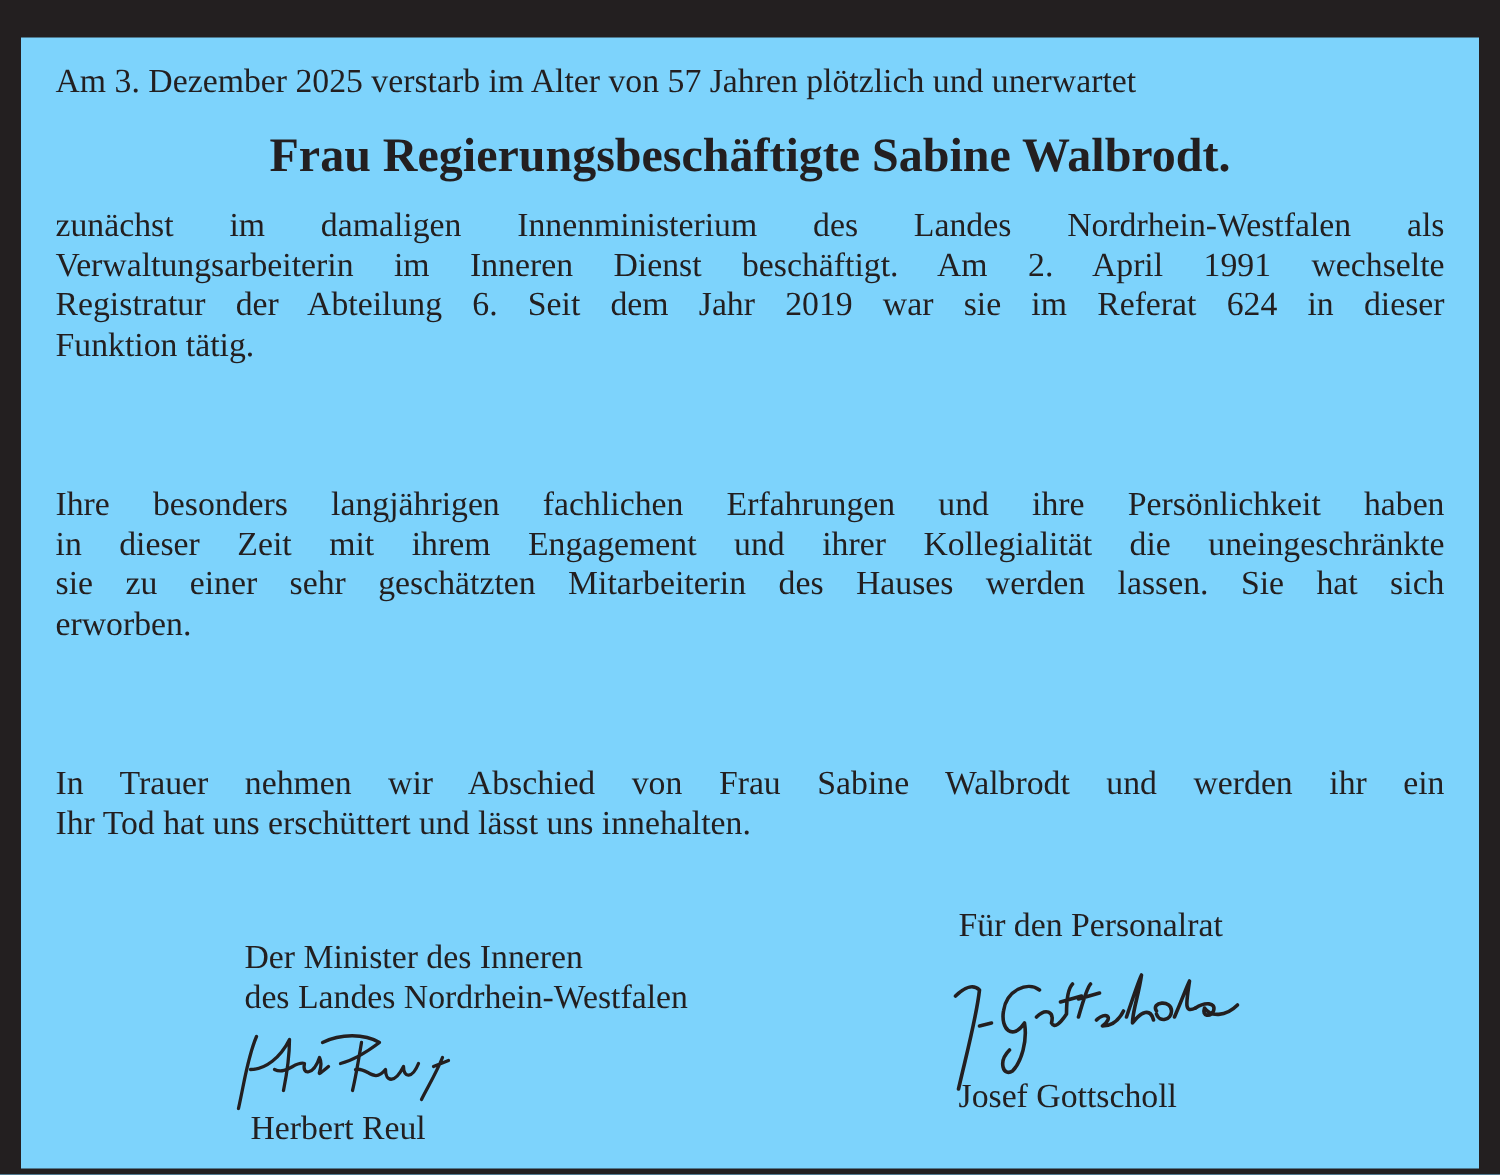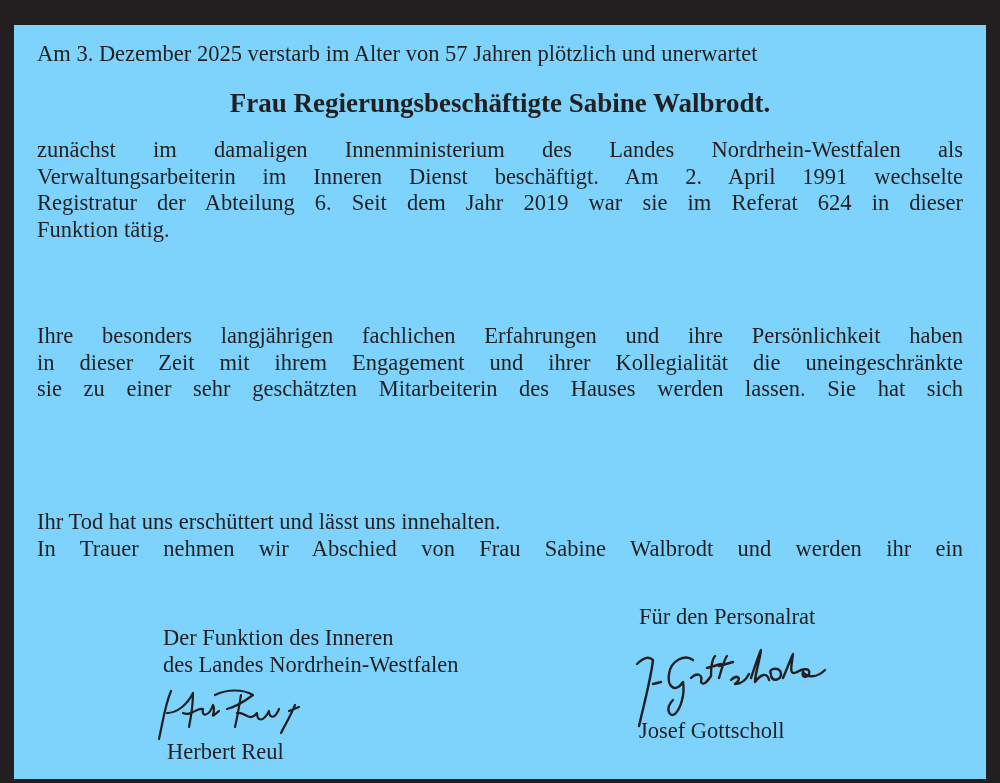--- a/index.html
+++ b/index.html
@@ -15,21 +15,21 @@
       background: #7dd3fc;
       margin-top: 11px;
     }
     .content {
       position: absolute; left: 23px; top: 0; width: 926px;
       font-size: 22.5px; line-height: 26.6px;
     }
     .intro { position: absolute; top: 16px; left: 0; white-space: nowrap; }
     .title {
       position: absolute; top: 62px; left: 0; width: 926px;
-      text-align: center; font-weight: bold; font-size: 27px; line-height: 32px;
+      text-align: center; font-weight: bold; font-size: 32px; line-height: 32px;
     }
     .para {
       position: absolute; left: 0; width: 926px;
       text-align: justify; text-align-last: left;
       margin: 0;
     }
     .para .line { display: block; text-align: justify; text-align-last: justify; }
     .para .line.last { text-align-last: left; }
     .p1 { top: 112px; }
     .p2 { top: 298px; }
@@ -57,30 +57,31 @@
       <span class="line">zunächst im damaligen Innenministerium des Landes Nordrhein-Westfalen als</span>
       <span class="line">Verwaltungsarbeiterin im Inneren Dienst beschäftigt. Am 2. April 1991 wechselte</span>
       <span class="line">Registratur der Abteilung 6. Seit dem Jahr 2019 war sie im Referat 624 in dieser</span>
       <span class="line last">Funktion tätig.</span>
     </div>
 
     <div class="para p2">
       <span class="line">Ihre besonders langjährigen fachlichen Erfahrungen und ihre Persönlichkeit haben</span>
       <span class="line">in dieser Zeit mit ihrem Engagement und ihrer Kollegialität die uneingeschränkte</span>
       <span class="line">sie zu einer sehr geschätzten Mitarbeiterin des Hauses werden lassen. Sie hat sich</span>
+      <span class="line last">erworben.</span>
     </div>
 
     <div class="para p3">
+      <span class="line">In Trauer nehmen wir Abschied von Frau Sabine Walbrodt und werden ihr ein</span>
       <span class="line last">Ihr Tod hat uns erschüttert und lässt uns innehalten.</span>
-      <span class="line">In Trauer nehmen wir Abschied von Frau Sabine Walbrodt und werden ihr ein</span>
     </div>
   </div>
 
   <div class="sig sig-left">
-    <div>Der Funktion des Inneren</div>
+    <div>Der Minister des Inneren</div>
     <div>des Landes Nordrhein-Westfalen</div>
     <svg class="signature" viewBox="0 0 160 60" fill="none" stroke="#231f20" stroke-width="2.2" stroke-linecap="round" stroke-linejoin="round">
       <path d="M14 8 C8 22 6 38 2 56"></path>
       <path d="M10 30 C20 30 30 22 36 10 C36 22 34 34 32 44"></path>
       <path d="M26 30 C34 34 40 24 46 26 C44 34 52 34 56 22 C60 30 50 38 62 28"></path>
       <path d="M58 12 C70 6 86 6 96 12 C88 18 78 24 70 26"></path>
       <path d="M84 12 C82 24 80 36 78 44"></path>
       <path d="M80 30 C88 28 92 40 100 30 C100 38 106 40 112 28 C112 36 118 36 122 26"></path>
       <path d="M138 22 C134 32 128 42 124 50 M132 28 L142 24"></path>
     </svg>

